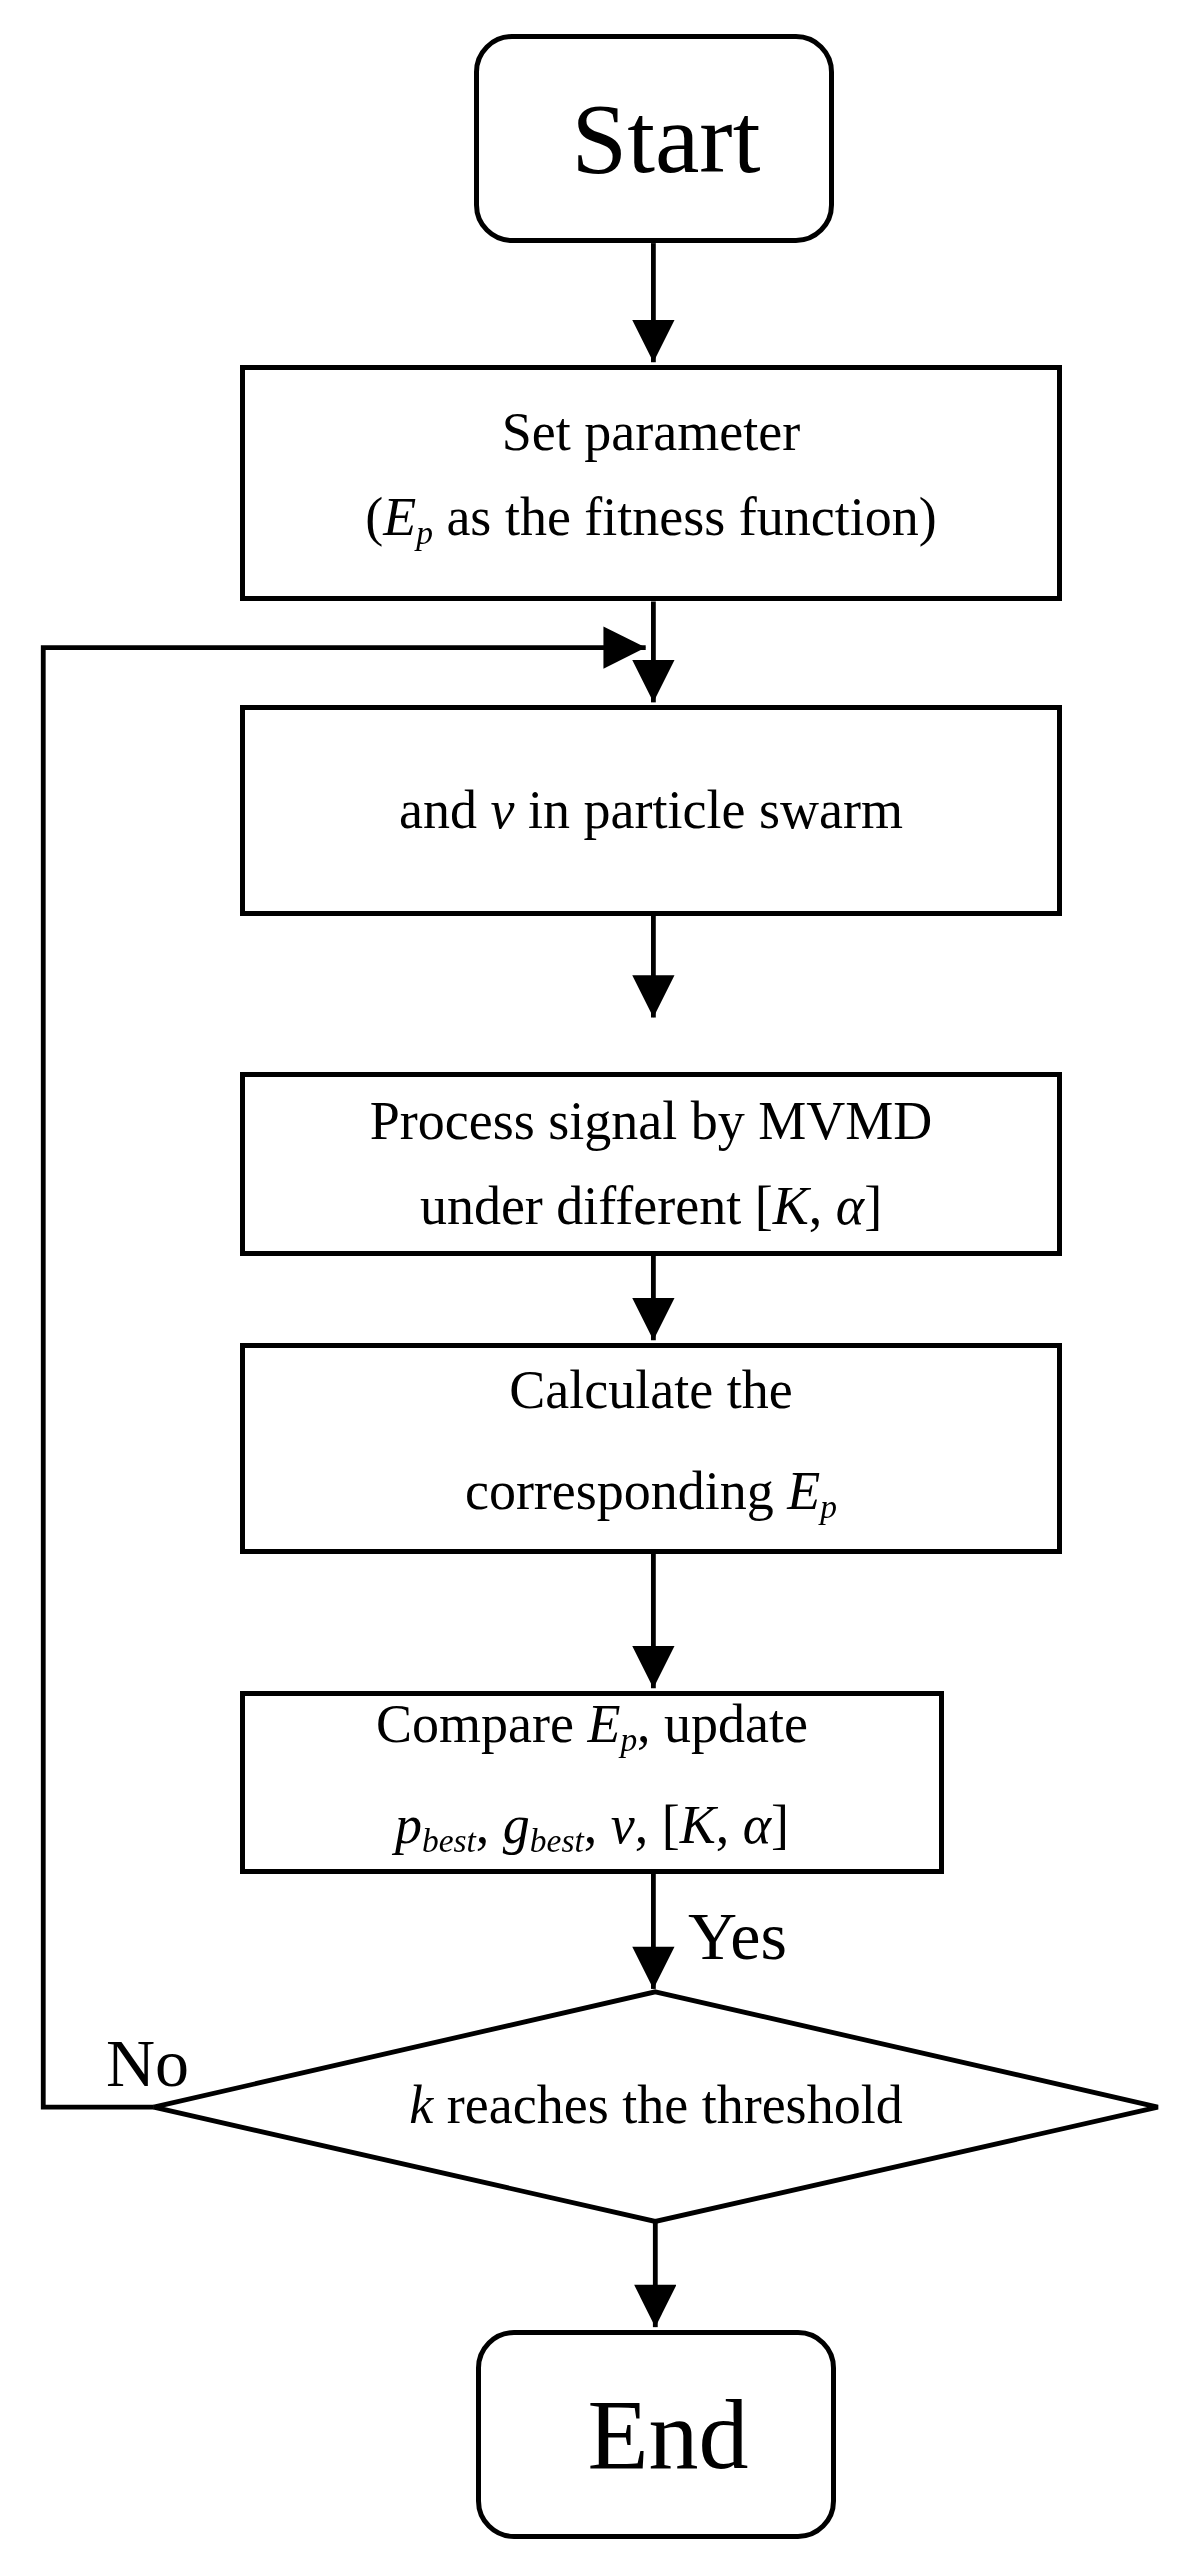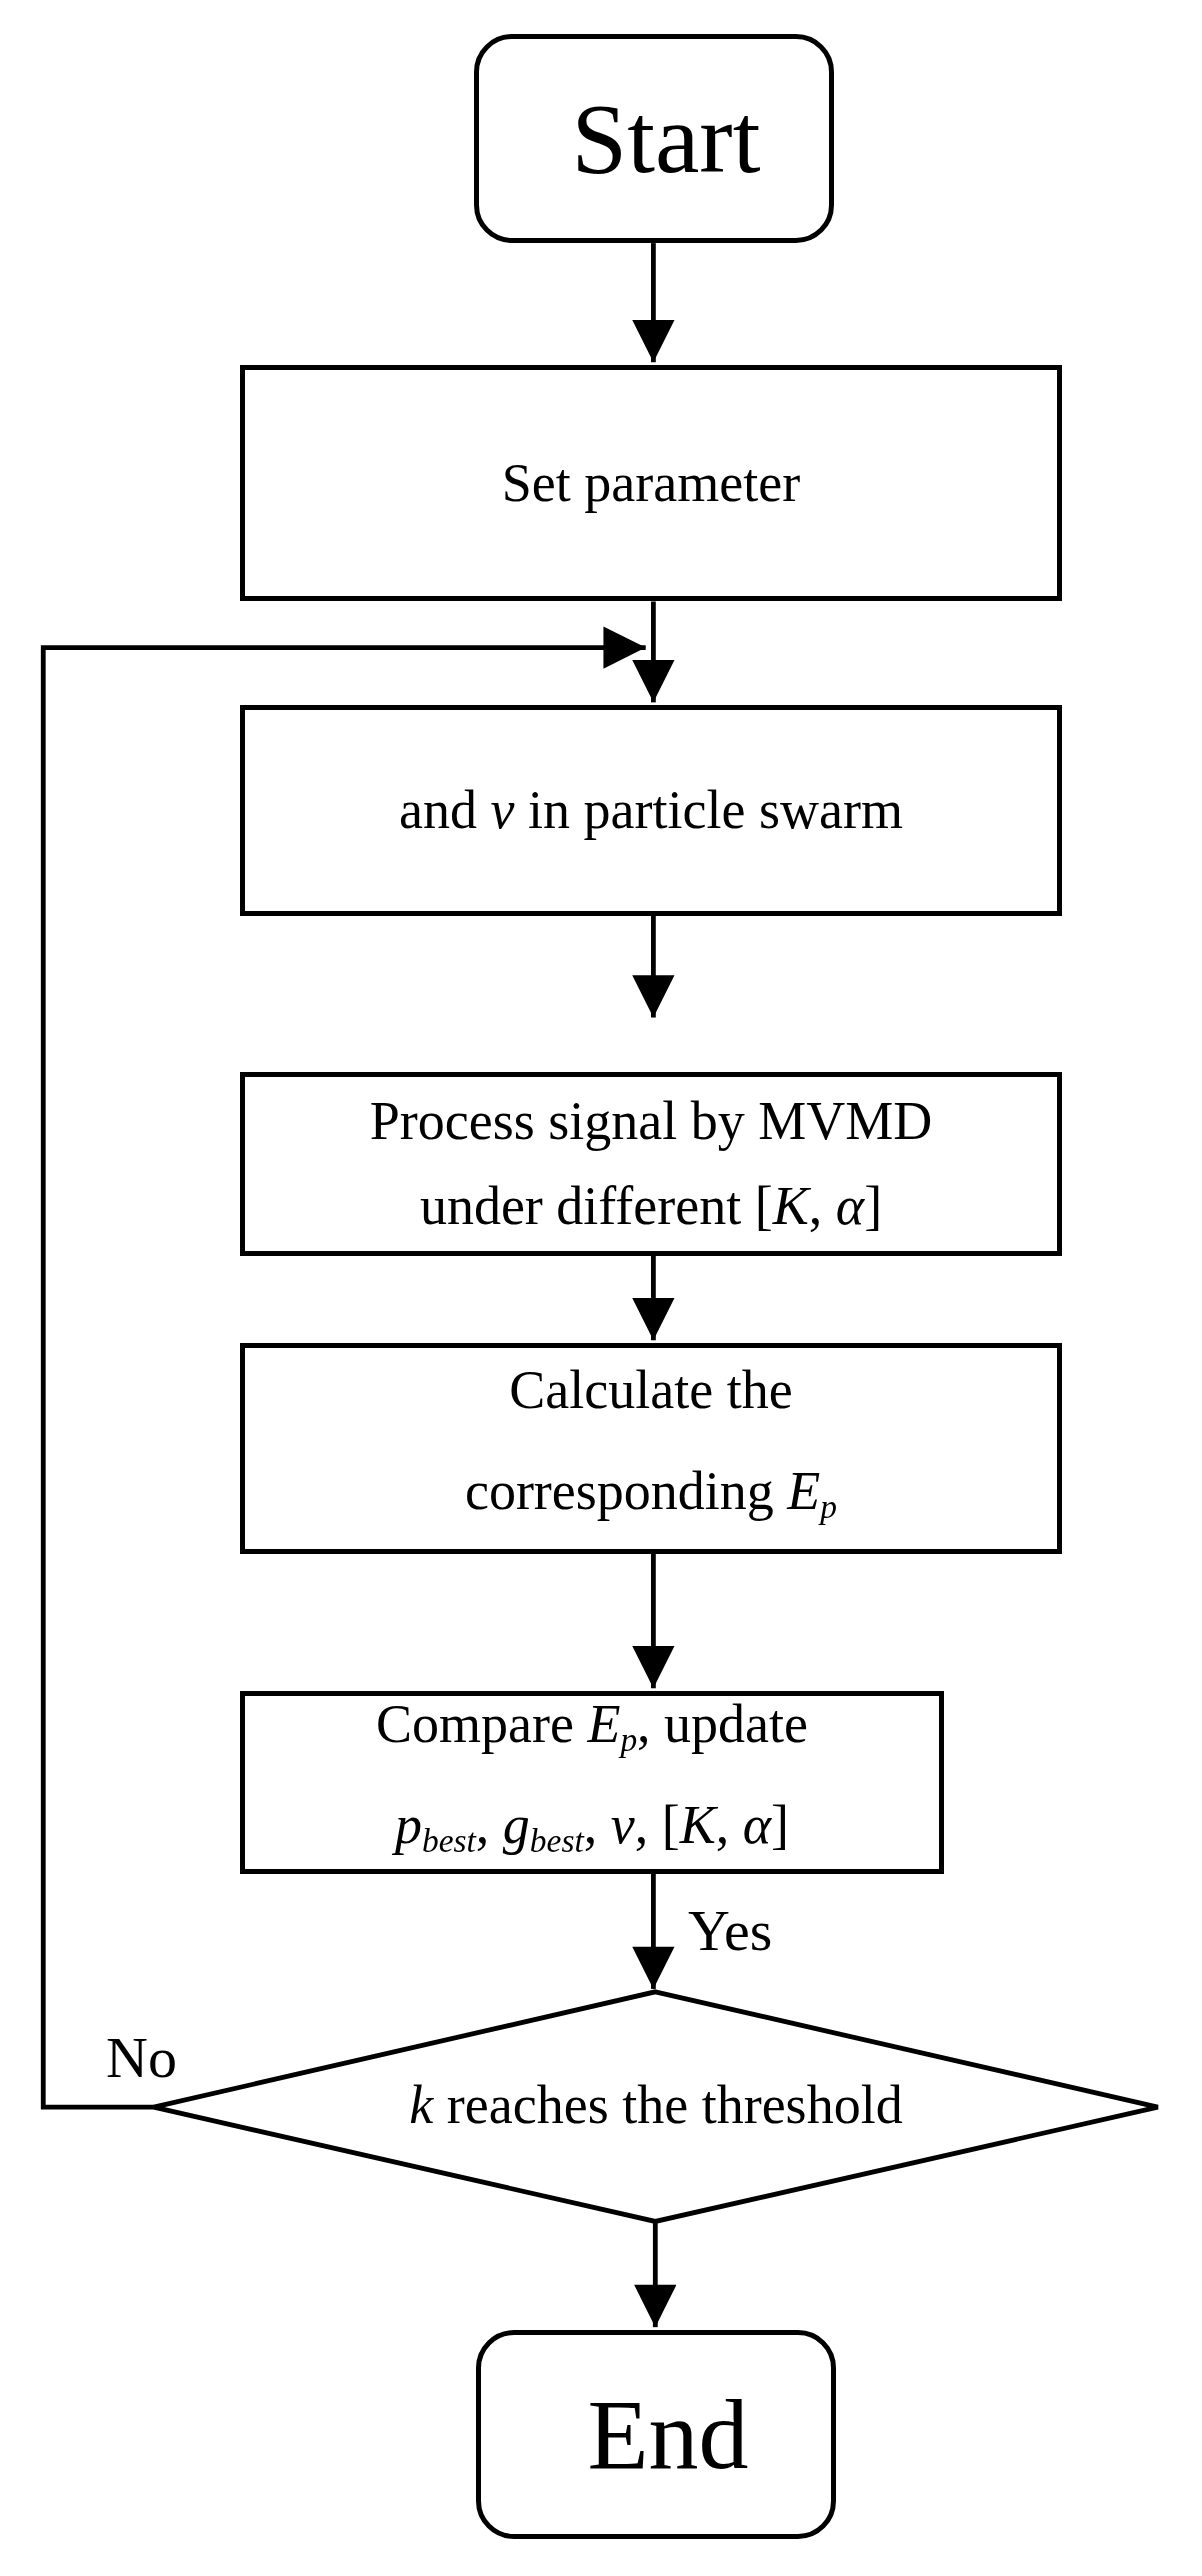--- a/index.html
+++ b/index.html
@@ -12,21 +12,21 @@
   .node {
     position:absolute; box-sizing:border-box; background:#ffffff;
     border:5.8px solid #000; display:flex; flex-direction:column;
     align-items:center; justify-content:center; text-align:center;
   }
   .rounded { border-radius:38px;padding-left:24px; }
   .terminal-label { font-size:100px; line-height:1; }
   .line { font-size:54px; line-height:85px; white-space:nowrap; }
   .m { font-style:italic; }
   .sub { font-size:0.62em; vertical-align:-0.28em; font-style:italic; }
-  .edge-label { position:absolute; font-size:58px; line-height:1; white-space:nowrap; }
+  .edge-label { position:absolute; font-size:68px; line-height:1; white-space:nowrap; }
   .diamond-label {
     position:absolute; left:154px; top:2078px; width:1004px;
     font-size:54px; line-height:1; text-align:center; white-space:nowrap;
   }
 </style>
 </head>
 <body>
 
 <div class="canvas">
 
@@ -48,20 +48,21 @@
 
     <polygon points="682,2073 1205,2193 682,2312 160,2193" fill="#ffffff" stroke="#000" stroke-width="5"></polygon>
   </svg>
 
   <div class="node rounded" style="left:474px; top:34px; width:360px; height:209px;">
     <span class="terminal-label">Start</span>
   </div>
 
   <div class="node" style="left:240px; top:365px; width:822px; height:236px;">
     <div class="line">Set parameter</div>
+    <div class="line"><span>(</span><span class="m">E</span><span class="sub">p</span><span> as the fitness function)</span></div>
   </div>
 
   <div class="node" style="left:240px; top:705px; width:822px; height:211px;">
     <div class="line"><span>and </span><span class="m">v</span><span> in particle swarm</span></div>
   </div>
 
   <div class="node" style="left:240px; top:1072px; width:822px; height:184px;">
     <div class="line">Process signal by MVMD</div>
     <div class="line"><span>under different [</span><span class="m">K</span><span>, </span><span class="m">α</span><span>]</span></div>
   </div>

